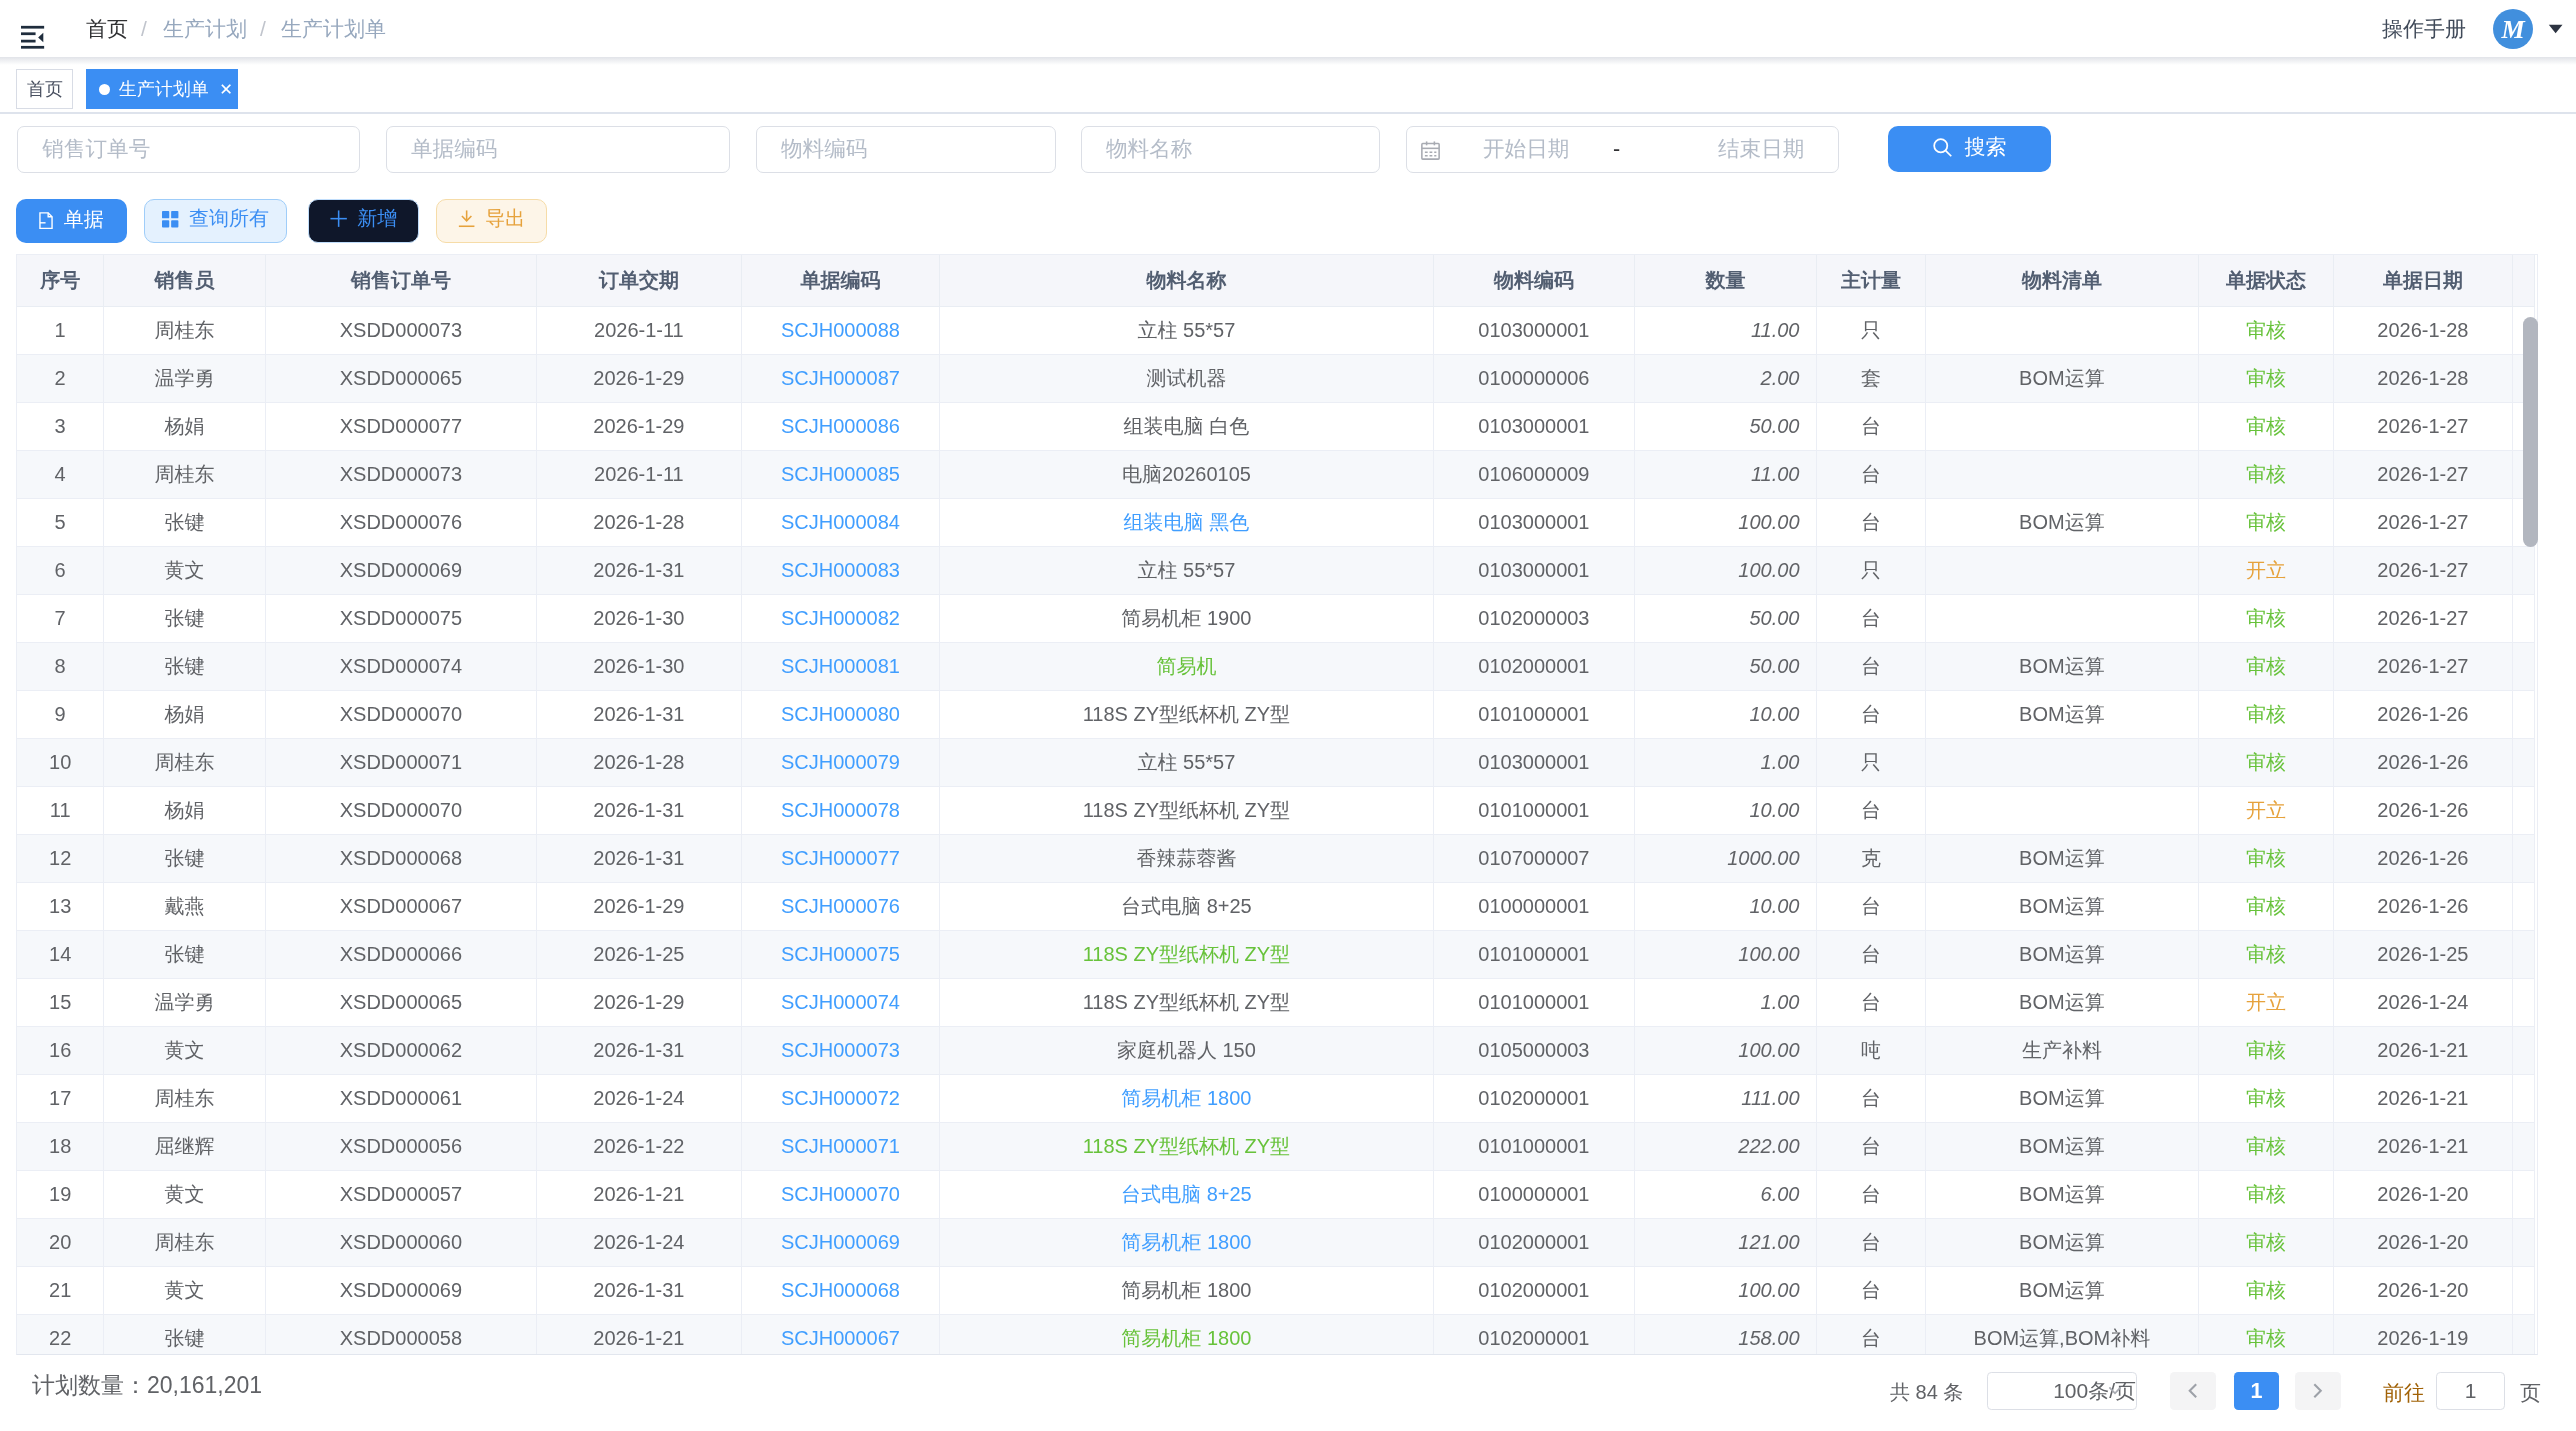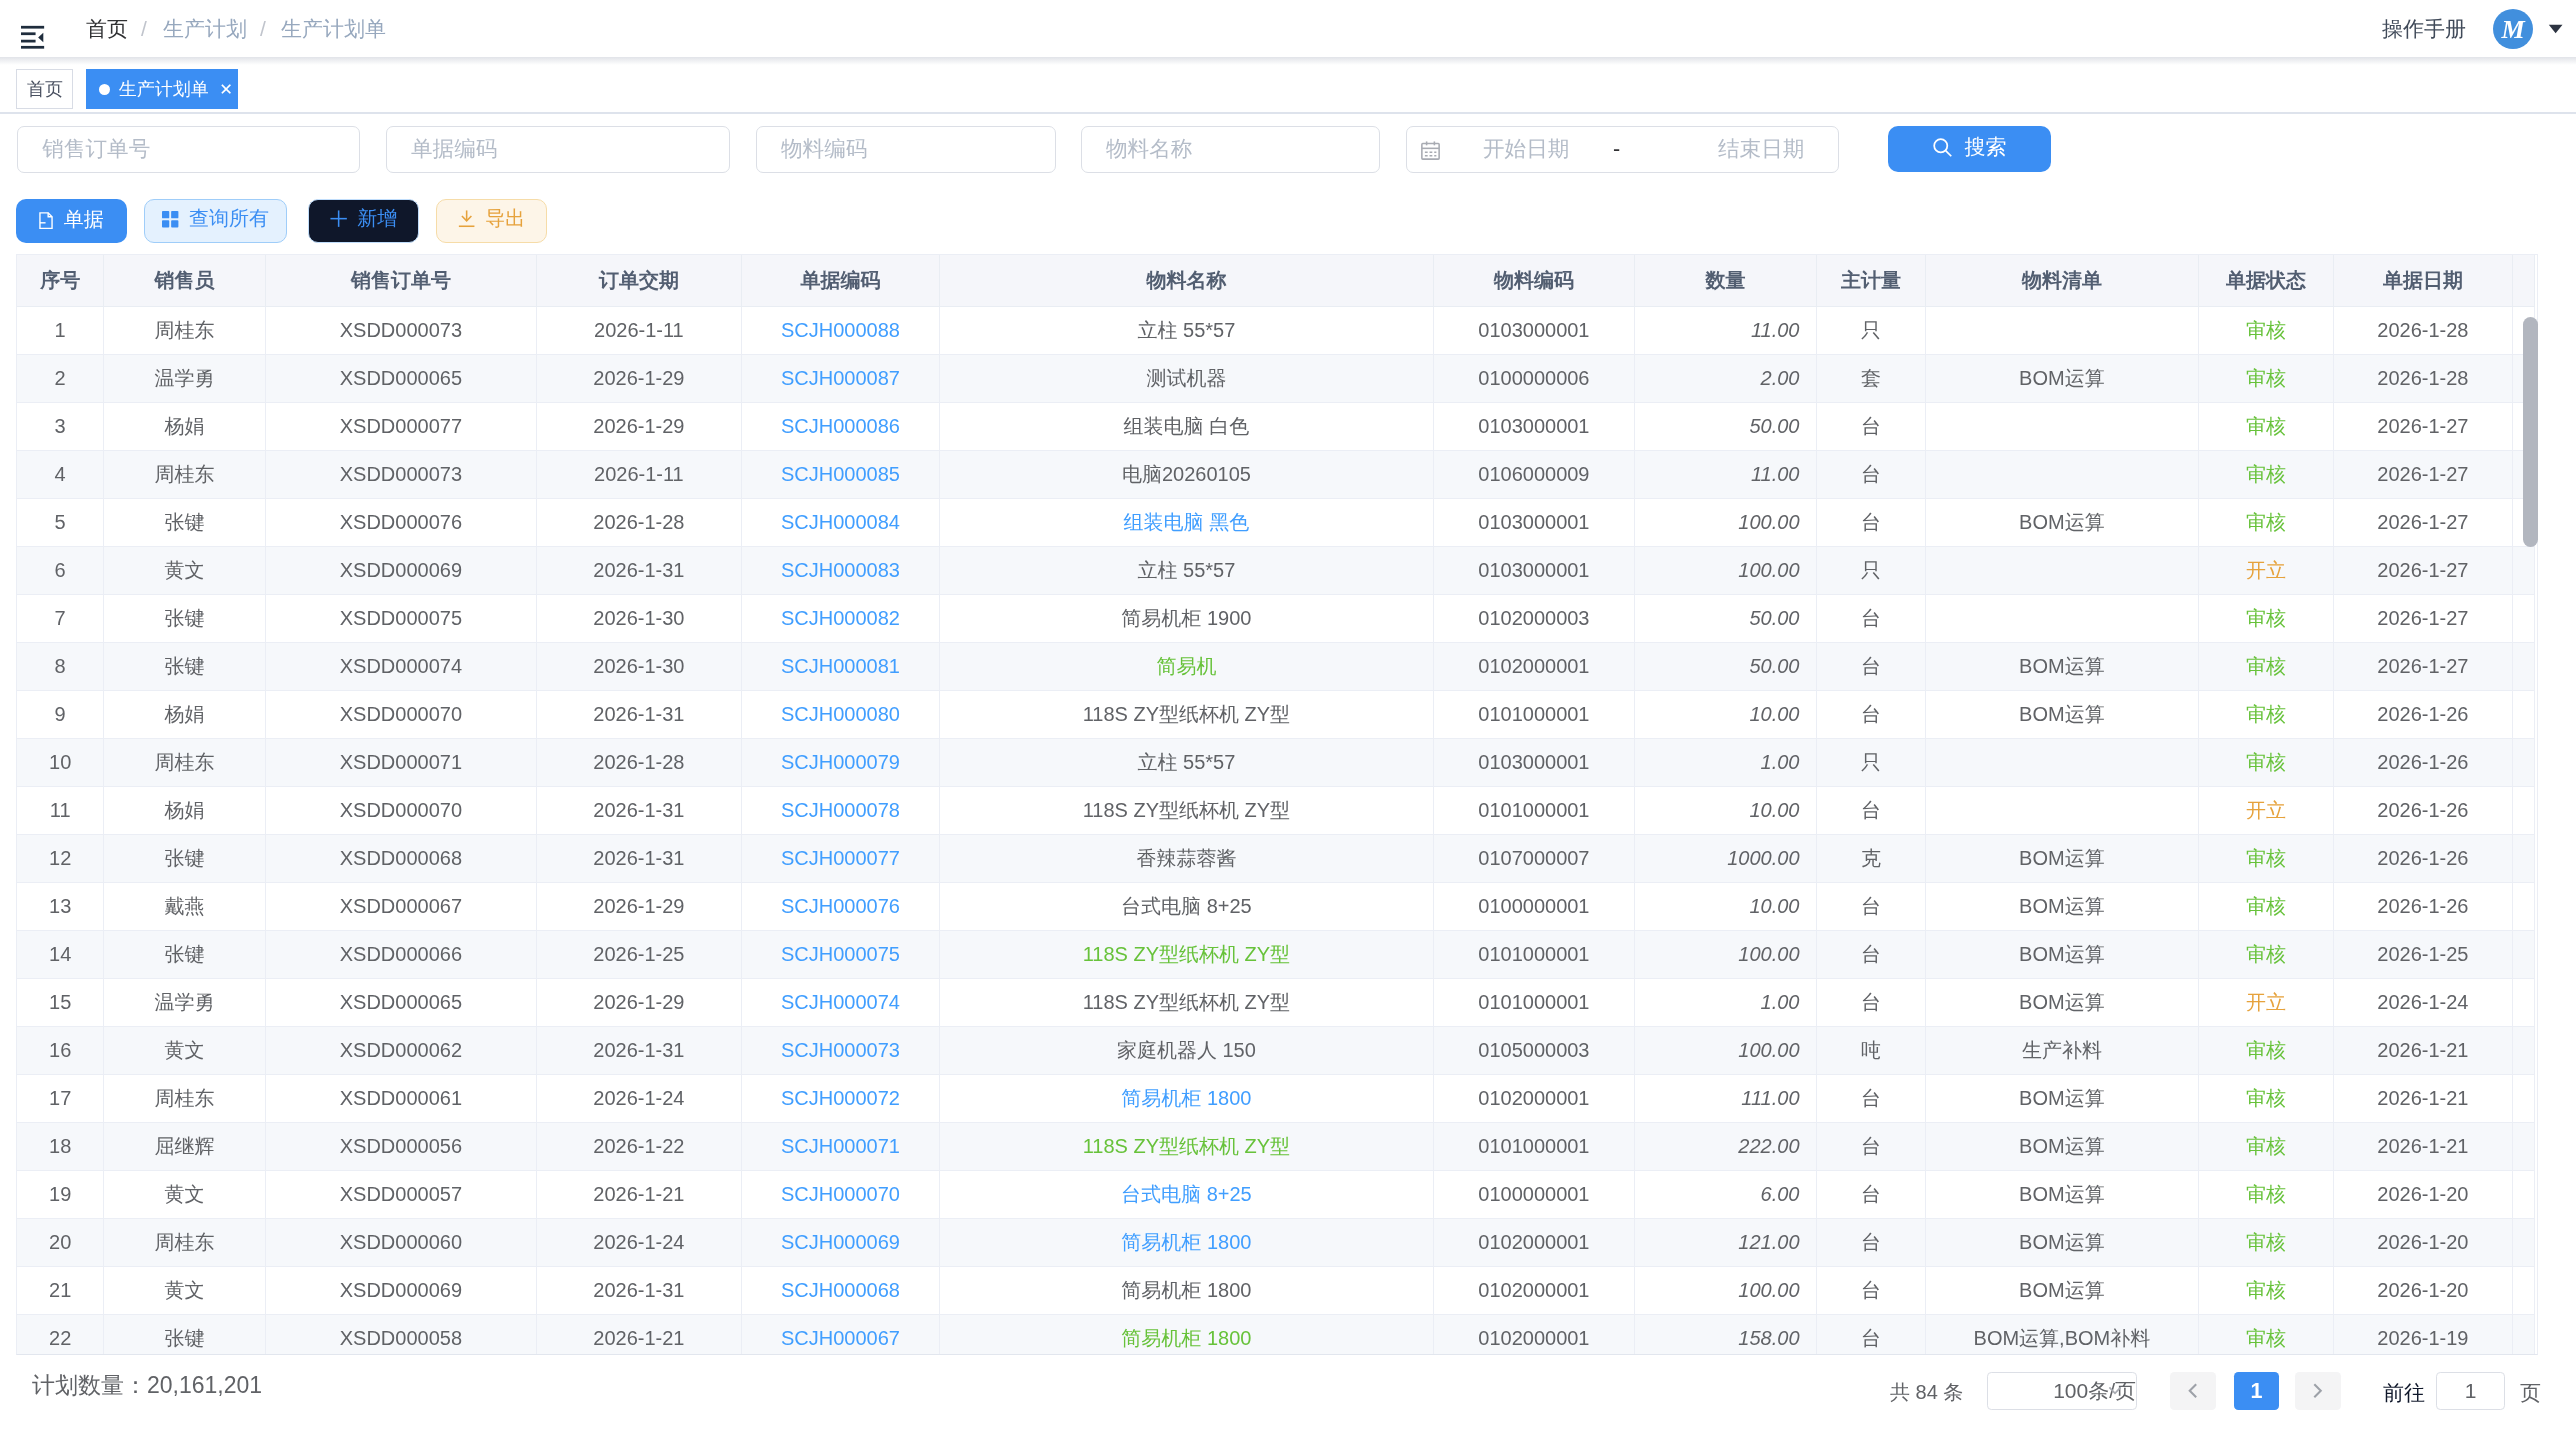--- a/index.html
+++ b/index.html
@@ -487,17 +487,17 @@
       </svg></div>
   <div class="pgbtn" style="left:2170px;width:46px;background:#f4f4f5;text-align:center;">
     <svg style="margin-top:11.2px" width="9.5" height="15.6" viewBox="0 0 11 18" fill="none" stroke="#9da1a8" stroke-width="2.4">
         <path d="M9.5 1.5 L2 9 L9.5 16.5"></path>
       </svg></div>
   <div class="pgbtn" style="left:2234px;width:45px;background:#3b8ef3;color:#fff;text-align:center;line-height:38px;font-weight:bold;font-size:21.6px;">1</div>
   <div class="pgbtn" style="left:2295px;width:46px;background:#f4f4f5;text-align:center;">
     <svg style="margin-top:11.2px" width="9.5" height="15.6" viewBox="0 0 11 18" fill="none" stroke="#9da1a8" stroke-width="2.4">
         <path d="M1.5 1.5 L9 9 L1.5 16.5"></path>
       </svg></div>
-  <span style="position:absolute;left:2383px;top:24px;font-size:21px;color:#0f172a;">前往</span>
+  <span style="position:absolute;left:2383px;top:24px;font-size:21px;color:#a16207;">前往</span>
   <div class="pgbtn" style="left:2436px;width:69px;border:1.7px solid #dcdfe6;color:#606266;text-align:center;line-height:35px;font-size:21px;">1</div>
   <span style="position:absolute;left:2520px;top:24px;font-size:21px;color:#606266;">页</span>
 </div>
 
 
 </body></html>

